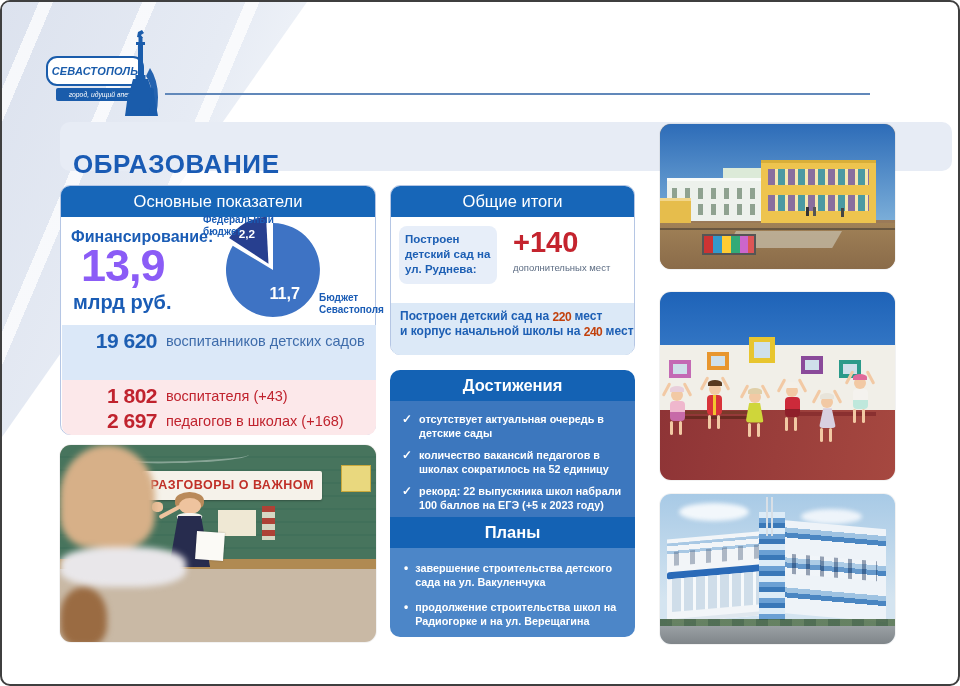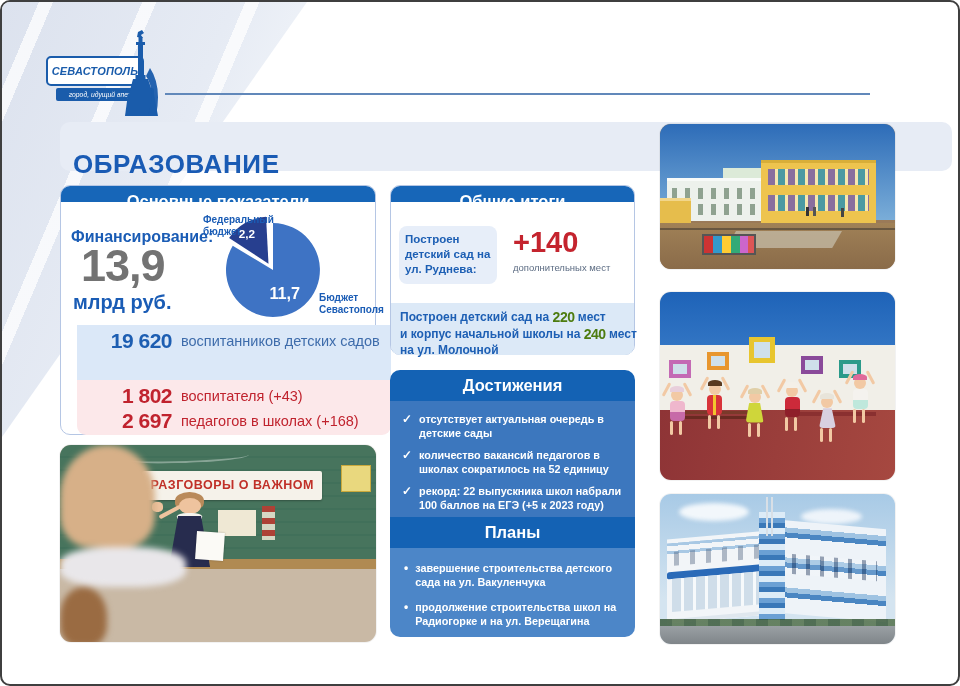--- a/index.html
+++ b/index.html
@@ -8,64 +8,64 @@
 
   
   .deco{position:absolute;left:0;top:0;width:330px;height:445px;
     background:
       repeating-linear-gradient(113deg, rgba(255,255,255,0) 0 34px, rgba(255,255,255,.75) 34px 47px, rgba(255,255,255,0) 47px 95px),
       linear-gradient(113deg,#dce2ee 0%,#e6ebf4 45%,#f3f6fa 72%,#ffffff 100%);
     clip-path:polygon(0 0,305px 0,0 435px);}
 
   
   .logo-name{position:absolute;left:44px;top:54px;width:94px;height:26px;background:#fff;
-    border:2px solid #1a5cab;border-radius:5px;color:#1a5cab;font-weight:bold;font-style:italic;
+    border:2px solid #1a5cab;border-radius:11px;color:#1a5cab;font-weight:bold;font-style:italic;
     font-size:11px;text-align:center;line-height:26px;letter-spacing:.2px;z-index:3;}
   .logo-tag{position:absolute;left:54px;top:86px;width:98px;height:13px;background:#1a5cab;
     border-radius:2px;color:#fff;font-style:italic;font-size:6.8px;text-align:center;line-height:13px;z-index:3;}
   .monument{position:absolute;left:118px;top:26px;z-index:4;}
   .hrule{position:absolute;left:163px;top:91px;width:705px;height:2px;background:#6188ba;}
 
   
   .title-band{position:absolute;left:58px;top:120px;width:892px;height:49px;background:#e7ecf5;border-radius:10px;z-index:1;}
   .page-title{padding-left:13px;line-height:49px;font-size:26px;font-weight:bold;color:#1a5bb4;letter-spacing:.6px;margin-top:18px;}
 
   
   .card{position:absolute;background:#fff;border:1px solid #b5c6e4;border-radius:10px;box-sizing:border-box;z-index:2;}
-  .card-head{height:16px;background:#1766b8;border-radius:9px 9px 0 0;color:#fff;font-weight:bold;
+  .card-head{height:31px;background:#1766b8;border-radius:9px 9px 0 0;color:#fff;font-weight:normal;
     font-size:16.5px;text-align:center;line-height:31px;}
 
   
   #kcard{left:58px;top:183px;width:316px;height:250px;}
   .fin-label{position:absolute;left:10px;top:42px;color:#1a5cb5;font-weight:bold;font-size:16px;}
-  .fin-value{position:absolute;left:20px;top:54px;color:#737373;font-weight:bold;font-size:45px;letter-spacing:-1px;text-align:right;}
+  .fin-value{position:absolute;left:20px;top:54px;color:#8b5cf6;font-weight:bold;font-size:45px;letter-spacing:-1px;text-align:right;}
   .fin-unit{position:absolute;left:12px;top:105px;color:#1a5cb5;font-weight:bold;font-size:20px;}
   .pie-svg{position:absolute;left:156px;top:28px;}
   .pie-lab{position:absolute;color:#1a5cb5;font-weight:bold;font-size:10px;line-height:1.2;}
   #pieLabFed{left:142px;top:28px;width:66px;}
   #pieLabCity{left:258px;top:106px;width:60px;}
-  .stat-sec{position:absolute;left:16px;width:314px;box-sizing:border-box;padding-top:3px;}
+  .stat-sec{position:absolute;left:1px;width:314px;box-sizing:border-box;padding-top:3px;}
   #statBlue{top:139px;height:55px;background:#dbe8f8;}
   #statRed{top:194px;height:55px;background:#fce8ea;border-radius:0 0 9px 9px;}
   .stat-row{display:flex;align-items:center;height:25px;}
   .stat-val{width:95px;text-align:right;font-weight:bold;font-size:21px;letter-spacing:-.5px;}
   .stat-lab{margin-left:9px;font-size:14.5px;}
   #statBlue .stat-val{color:#1d5eb2;} #statBlue .stat-lab{color:#3e6cab;}
   #statRed  .stat-val{color:#c0232e;} #statRed  .stat-lab{color:#c0232e;}
 
   
   #ocard{left:388px;top:183px;width:245px;height:170px;}
   .rudneva{position:absolute;left:8px;top:40px;width:98px;height:58px;background:#e7eef9;border-radius:8px;
     padding:6px 6px;color:#1d5fb4;font-weight:bold;font-size:11.5px;line-height:1.3;box-sizing:border-box;}
   .plus-val{position:absolute;left:122px;top:40px;color:#c4242e;font-weight:bold;font-size:29px;}
   .plus-cap{position:absolute;left:122px;top:76px;color:#5b6b82;font-size:9.5px;}
   .moloch{position:absolute;left:0;top:117px;width:243px;height:52px;background:#dce9f7;
     border-radius:0 0 9px 9px;padding:6px 9px;box-sizing:border-box;color:#1d5fb4;font-weight:bold;font-size:12px;}
   .moloch .ln{white-space:nowrap;line-height:1.2;}
-  .moloch .num{color:#4d7c0f;font-size:14px;vertical-align:-1px;letter-spacing:-.5px;}
+  .moloch .num{color:#c2410c;font-size:12px;vertical-align:-1px;letter-spacing:-.5px;}
 
   
   #acard{left:388px;top:368px;width:245px;height:267px;border-radius:10px;overflow:hidden;z-index:2;position:absolute;}
   .dark-head{height:31px;background:#1462b4;color:#fff;font-weight:bold;font-size:16.5px;text-align:center;line-height:31px;}
   .ach-body{height:116px;background:#3c77be;padding:11px 8px 0 12px;box-sizing:border-box;}
   .plans-body{height:89px;background:#4c86c8;padding:13px 8px 0 14px;box-sizing:border-box;}
   .li{display:flex;gap:7px;margin-bottom:8px;color:#fff;}
   .li .mark{font-size:12px;font-weight:bold;line-height:1.2;}
   .li .txt{font-size:10.8px;font-weight:bold;line-height:1.3;}
   .plans-body .li{margin-bottom:11px;}
@@ -226,21 +226,20 @@
   </div>
 
   <div class="card" id="ocard">
     <div class="card-head">Общие итоги</div>
     <div class="rudneva">Построен детский сад на ул. Руднева:</div>
     <div class="plus-val">+140</div>
     <div class="plus-cap">дополнительных мест</div>
     <div class="moloch">
       <div class="ln"><span>Построен детский сад на </span><span class="num">220</span><span> мест</span></div>
       <div class="ln"><span>и корпус начальной школы на </span><span class="num">240</span><span> мест</span></div>
-      <div class="ln">на ул. Молочной</div>
     </div>
   </div>
 
   <div id="acard">
     <div class="dark-head">Достижения</div>
     <div class="ach-body">
       <div class="li">
         <span class="mark">✓</span>
         <span class="txt">отсутствует актуальная очередь в детские сады</span>
       </div>

